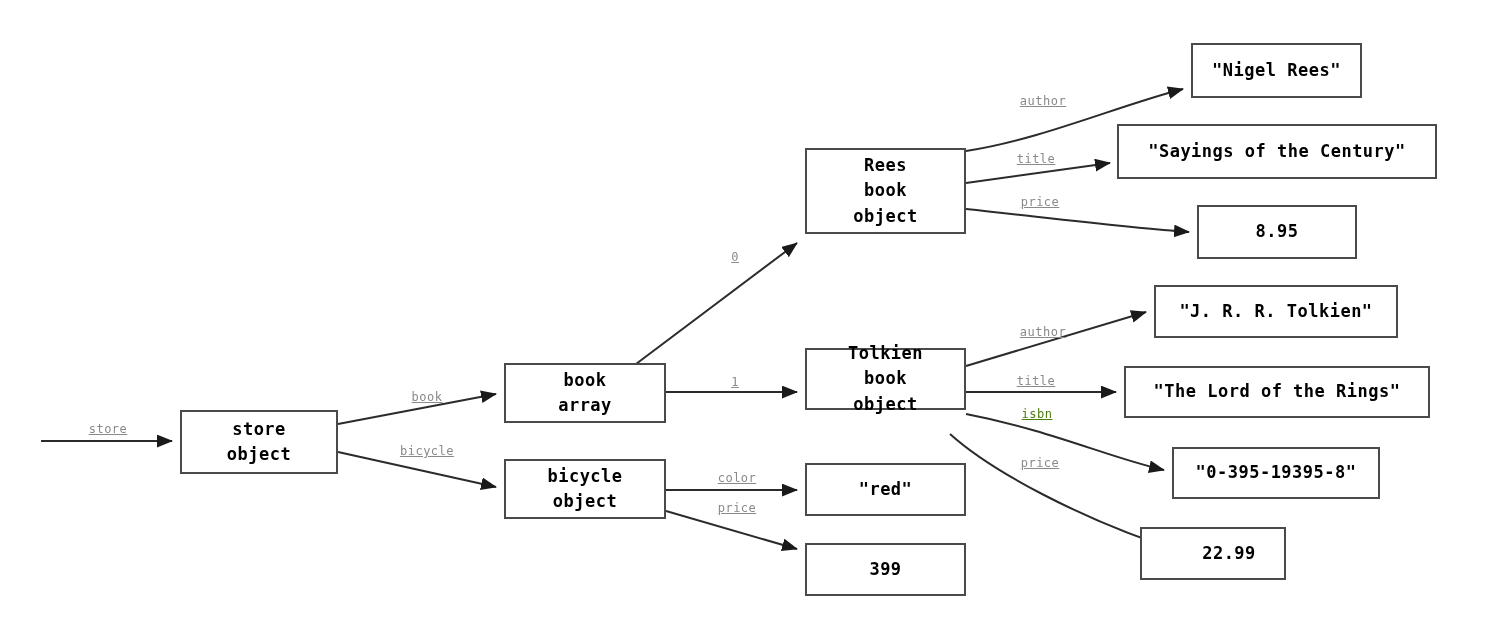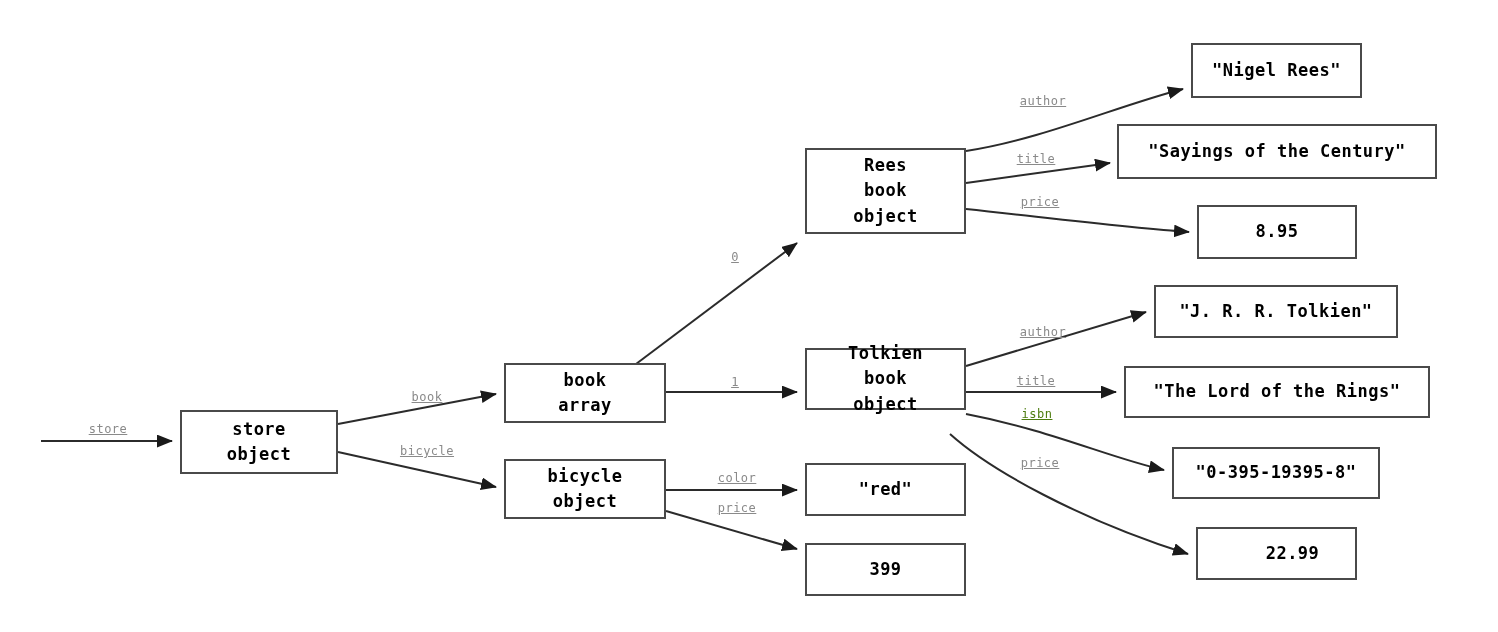--- a/index.html
+++ b/index.html
@@ -85,21 +85,21 @@
       <div class="node" style="left: 504px; top: 363px; width: 162px; height: 60px; border-color: rgb(74, 74, 74);"><span class="line">book</span><span class="line">array</span></div>
       <div class="node" style="left: 504px; top: 459px; width: 162px; height: 60px; border-color: rgb(74, 74, 74);"><span class="line">bicycle</span><span class="line">object</span></div>
       <div class="node" style="left: 805px; top: 148px; width: 161px; height: 86px; border-color: rgb(74, 74, 74);"><span class="line">Rees</span><span class="line">book</span><span class="line">object</span></div>
       <div class="node" style="left: 805px; top: 348px; width: 161px; height: 62px; border-color: rgb(74, 74, 74);"><span class="line">Tolkien</span><span class="line">book</span><span class="line">object</span></div>
       <div class="node" style="left: 1191px; top: 43px; width: 171px; height: 55px; border-color: rgb(74, 74, 74);"><span class="line">"Nigel Rees"</span></div>
       <div class="node" style="left: 1117px; top: 124px; width: 320px; height: 55px; border-color: rgb(74, 74, 74);"><span class="line">"Sayings of the Century"</span></div>
       <div class="node" style="left: 1197px; top: 205px; width: 160px; height: 54px; border-color: rgb(74, 74, 74); justify-content: center;"><span class="line">8.95</span></div>
       <div class="node" style="left: 1154px; top: 285px; width: 244px; height: 53px; border-color: rgb(74, 74, 74);"><span class="line">"J. R. R. Tolkien"</span></div>
       <div class="node" style="left: 1124px; top: 366px; width: 306px; height: 52px; border-color: rgb(74, 74, 74);"><span class="line">"The Lord of the Rings"</span></div>
       <div class="node" style="left: 1172px; top: 447px; width: 208px; height: 52px; border-color: rgb(74, 74, 74);"><span class="line">"0-395-19395-8"</span></div>
-      <div class="node" style="left: 1196px; top: 527px; width: 161px; height: 53px; border-color: rgb(74, 74, 74); padding-left: 32px;"><span class="line">22.99</span></div>
+      <div class="node" style="left: 1140px; top: 527px; width: 146px; height: 53px; border-color: rgb(74, 74, 74); padding-left: 32px;"><span class="line">22.99</span></div>
       <div class="node" style="left: 805px; top: 463px; width: 161px; height: 53px; border-color: rgb(74, 74, 74);"><span class="line">"red"</span></div>
       <div class="node" style="left: 805px; top: 543px; width: 161px; height: 53px; border-color: rgb(74, 74, 74);"><span class="line">399</span></div>
     </div>
   <div id="labels">
       <div class="edge-label" style="left: 108px; top: 429px; color: rgb(138, 138, 138);">store</div>
       <div class="edge-label" style="left: 427px; top: 397px; color: rgb(138, 138, 138);">book</div>
       <div class="edge-label" style="left: 427px; top: 451px; color: rgb(138, 138, 138);">bicycle</div>
       <div class="edge-label" style="left: 735px; top: 257px; color: rgb(138, 138, 138);">0</div>
       <div class="edge-label" style="left: 735px; top: 382px; color: rgb(138, 138, 138);">1</div>
       <div class="edge-label" style="left: 1043px; top: 101px; color: rgb(138, 138, 138);">author</div>

